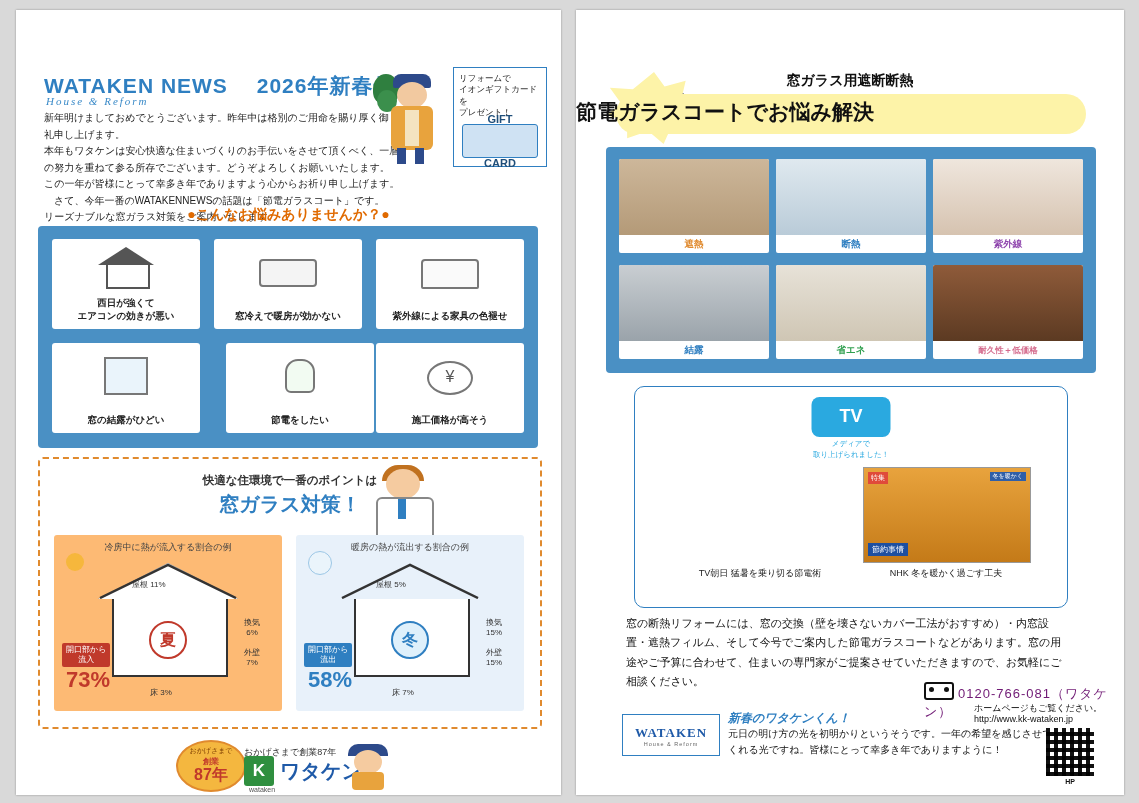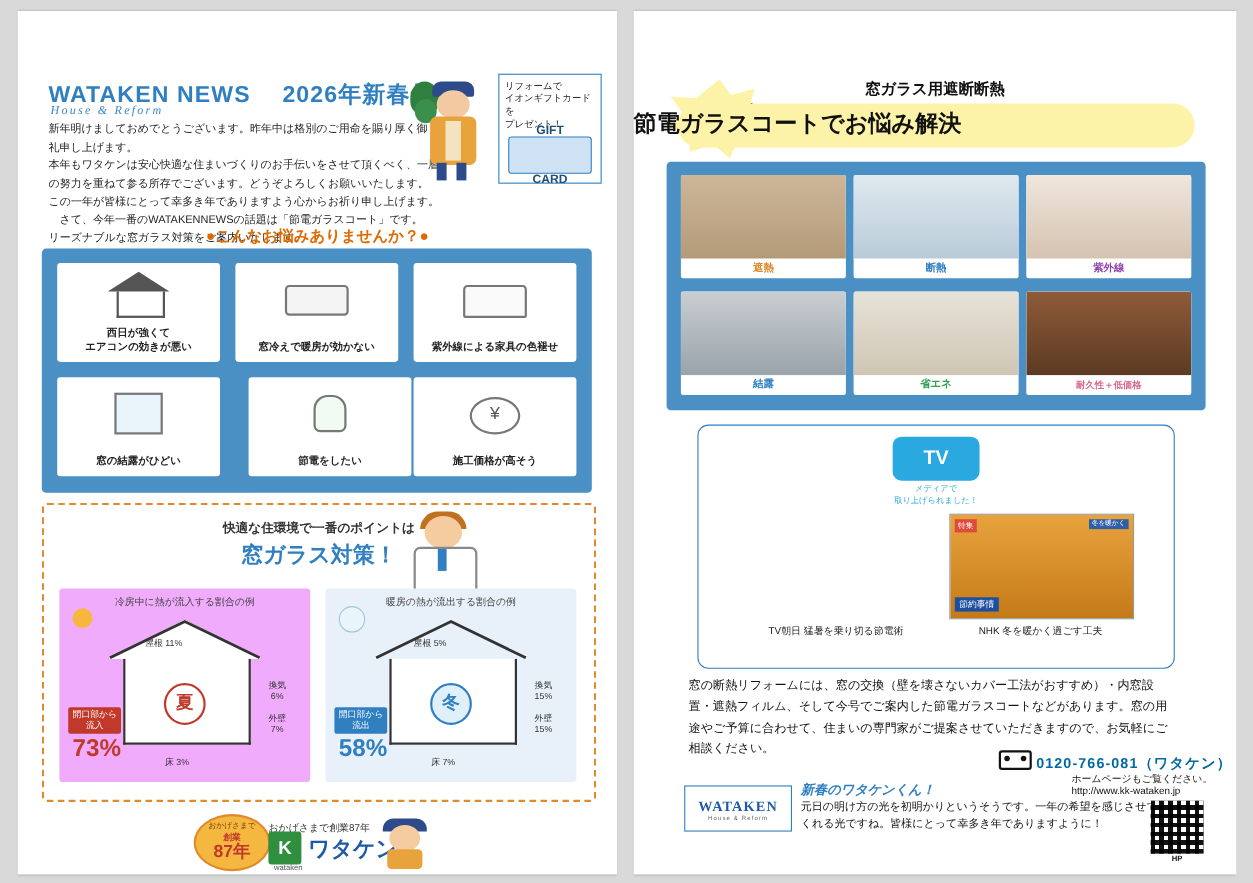--- a/index.html
+++ b/index.html
@@ -53,21 +53,21 @@
   .dash-box{position:absolute;left:22px;top:447px;width:500px;height:268px;border:2px dashed #e08a2e;border-radius:5px;background:#fff;}
   .dash-t1{position:absolute;left:0;top:14px;width:500px;text-align:center;font-size:11.5px;font-weight:bold;color:#333;}
   .dash-t2{position:absolute;left:0;top:32px;width:500px;text-align:center;font-size:20px;font-weight:bold;color:#2f7fc1;}
   .doctor{position:absolute;left:330px;top:6px;width:70px;height:96px;}
   .doctor .dhead{position:absolute;left:16px;top:4px;width:34px;height:30px;background:#f5cba0;border-radius:50%;}
   .doctor .dhair{position:absolute;left:12px;top:0px;width:42px;height:16px;background:#c0711f;border-radius:20px 20px 0 0;}
   .doctor .dcoat{position:absolute;left:6px;top:32px;width:54px;height:50px;background:#fff;border:2px solid #888;border-radius:6px;}
   .doctor .dtie{position:absolute;left:28px;top:34px;width:8px;height:20px;background:#2f7fc1;}
 
   .panel{position:absolute;top:76px;width:228px;height:176px;border-radius:3px;}
-  .pl{left:14px;background:#f0abfc;}
+  .pl{left:14px;background:#fdba74;}
   .pr{left:256px;background:#e8f1fa;}
   .ptitle{position:absolute;left:0;top:6px;width:100%;text-align:center;font-size:9px;color:#444;}
   .house-big{position:absolute;left:44px;top:28px;width:140px;height:120px;}
   .hb-roof{position:absolute;left:0;top:0;width:0;height:0;border-left:70px solid transparent;border-right:70px solid transparent;border-bottom:36px solid #fff;filter:drop-shadow(0 0 0 #333);}
   .hb-roofline{position:absolute;left:0;top:0;width:140px;height:36px;}
   .hb-wall{position:absolute;left:14px;top:36px;width:112px;height:76px;background:#fff;border:2px solid #333;border-top:none;}
   .season{position:absolute;left:50%;top:58px;transform:translateX(-50%);width:34px;height:34px;border-radius:50%;font-size:16px;font-weight:bold;text-align:center;line-height:34px;}
   .season.sum{background:#fff;border:2px solid #c0392b;color:#c0392b;}
   .season.win{background:#dff0fb;border:2px solid #2f7fc1;color:#2f7fc1;}
   .lbl{position:absolute;font-size:8px;color:#333;}
@@ -112,21 +112,21 @@
   .shot1{left:42px;background:linear-gradient(180deg,#e7dcd0,#cdbca9);}
   .shot2{left:228px;background:linear-gradient(180deg,#e8a33d,#c47a18);}
   .shot .lbl1{position:absolute;left:4px;top:4px;background:#e04a3a;color:#fff;font-size:7px;padding:1px 3px;}
   .shot .lbl2{position:absolute;right:4px;top:4px;background:#2f5fa8;color:#fff;font-size:6px;padding:1px 3px;line-height:1.2;text-align:center;}
   .shot .lbl3{position:absolute;left:4px;bottom:6px;background:#1d4fa0;color:#fff;font-size:8px;padding:1px 4px;}
   .shot .inset{position:absolute;right:3px;bottom:3px;width:74px;height:34px;background:#f0e6d8;border:1px solid #fff;}
   .shot-cap{position:absolute;top:180px;width:166px;text-align:center;font-size:9px;color:#222;}
   .sc1{left:42px;} .sc2{left:228px;}
 
   .r-para{position:absolute;left:50px;top:604px;width:440px;font-size:11px;line-height:1.75;color:#111;}
-  .tel{position:absolute;left:332px;top:672px;font-size:13px;font-weight:bold;color:#0369a1;letter-spacing:1px;}
+  .tel{position:absolute;left:348px;top:672px;font-size:13px;font-weight:normal;color:#701a75;letter-spacing:1px;}
   .tel .ph{display:inline-block;width:26px;height:14px;border:2px solid #111;border-radius:3px;margin-right:4px;vertical-align:-2px;position:relative;}
   .tel .ph:before,.tel .ph:after{content:"";position:absolute;top:3px;width:5px;height:5px;border-radius:50%;background:#111;}
   .tel .ph:before{left:3px;} .tel .ph:after{right:3px;}
   .hpline{position:absolute;left:398px;top:692px;font-size:9px;color:#111;}
   .hpurl{position:absolute;left:398px;top:704px;font-size:9px;color:#111;}
 
   .wtk2{position:absolute;left:46px;top:704px;width:96px;height:40px;border:1px solid #2f7fc1;background:#fff;text-align:center;}
   .wtk2 .w2a{font-size:13px;font-weight:bold;color:#1f5aa8;letter-spacing:1px;margin-top:10px;font-family:"Liberation Serif",serif;}
   .wtk2 .w2b{font-size:5.5px;color:#666;letter-spacing:1px;}
   .newyear{position:absolute;left:152px;top:700px;font-size:12px;font-weight:bold;color:#2f7fc1;font-style:italic;}

